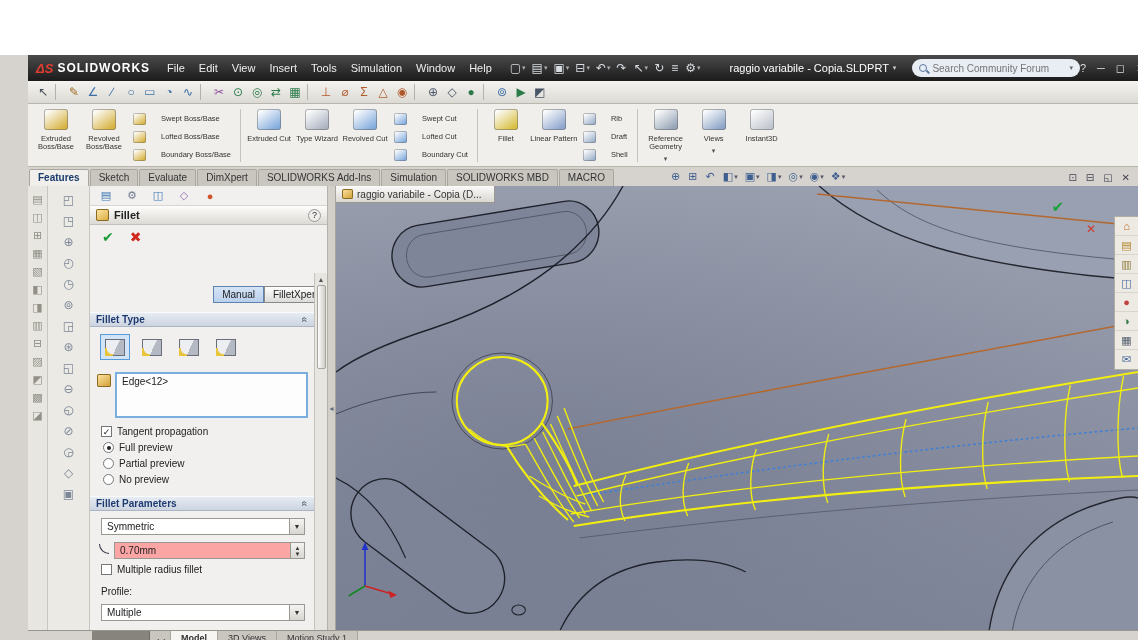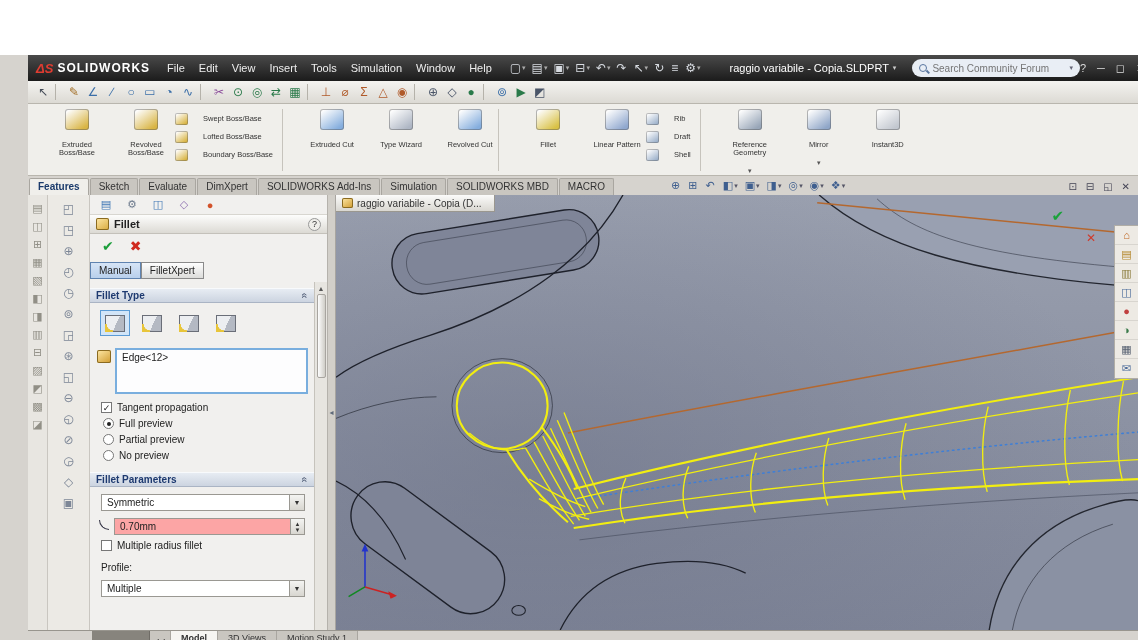--- a/index.html
+++ b/index.html
@@ -28,21 +28,21 @@
 .winctl span{cursor:default;}
 
 .toolbar2{flex:0 0 23px;background:linear-gradient(#f4f3f0,#dcdad4);border-bottom:1px solid #b9b6ae;display:flex;align-items:center;padding-left:6px;gap:1px;}
 .t2icon{width:18px;height:18px;display:flex;align-items:center;justify-content:center;font-size:12px;color:var(--c,#667);}
 .t2icon.sep{width:7px;height:16px;border-left:1px solid #b5b2aa;margin:0 2px;}
 
 .ribbon{flex:0 0 63px;background:#f0efeb;border-bottom:1px solid #b9b6ae;display:flex;align-items:stretch;padding:2px 4px 1px;}
 .rgroup{display:flex;}
 .rgroup.stack{flex-direction:column;justify-content:flex-start;padding-top:4px;}
 .rsep{width:1px;background:#c6c3bc;margin:3px 4px;}
-.rlarge{width:48px;display:flex;flex-direction:column;align-items:center;font-size:7.5px;color:#333;text-align:center;padding-top:3px;gap:11px;margin-left:21px;}
+.rlarge{width:48px;display:flex;flex-direction:column;align-items:center;font-size:7.5px;color:#333;text-align:center;padding-top:3px;gap:5px;}
 .rlarge .ricon{width:24px;height:21px;border-radius:3px;background:linear-gradient(145deg,#fdfdfd 10%,var(--c,#cfcfcf) 85%);box-shadow:inset 0 0 0 1px rgba(90,90,90,.45);flex:0 0 auto;}
 .rlabel{line-height:8px;}
 .rcaret{font-size:7px;color:#555;line-height:6px;}
 .rstackitem{display:flex;align-items:center;gap:15px;font-size:7.5px;color:#333;height:18px;padding:0 5px;}
 .rstackitem .ricon{width:13px;height:12px;border-radius:2px;background:linear-gradient(145deg,#fff 10%,var(--c,#ccc) 85%);box-shadow:inset 0 0 0 1px rgba(90,90,90,.4);flex:0 0 auto;}
 
 .tabrow{flex:0 0 19px;background:#d6d3ce;display:flex;align-items:flex-end;position:relative;}
 .cmtabs{display:flex;align-items:flex-end;padding-left:1px;}
 .cmtab{font-size:10px;color:#333;padding:2px 8px 3px;border:1px solid #a9a6a0;border-bottom:0;background:#c9c6c0;margin-right:1px;border-radius:2px 2px 0 0;white-space:nowrap;}
 .cmtab[data-active="true"]{background:#f0efeb;font-weight:bold;color:#1a3a6b;}
@@ -61,21 +61,21 @@
 .panel{width:238px;background:#f1f0ee;display:flex;flex-direction:column;position:relative;border-right:1px solid #b5b2ac;min-height:0;}
 .ptabs{flex:0 0 20px;display:flex;align-items:center;padding-left:4px;gap:2px;border-bottom:1px solid #d8d6d0;}
 .ptab{width:24px;height:17px;display:flex;align-items:center;justify-content:center;font-size:11px;color:var(--c,#55708f);}
 .ptitle{flex:0 0 19px;background:linear-gradient(#fdfdfc,#dcdad4);border-bottom:1px solid #c4c1ba;display:flex;align-items:center;padding:0 6px;gap:5px;}
 .ptitle .ficon{width:13px;height:12px;border-radius:2px;background:linear-gradient(145deg,#ffe9a8,#d8a93c);box-shadow:inset 0 0 0 1px #8a6a20;}
 .ptitle .t{font-size:11px;font-weight:bold;color:#222;}
 .ptitle .help{margin-left:auto;width:13px;height:13px;border-radius:50%;font-size:9px;color:#333;display:flex;align-items:center;justify-content:center;background:#efeeea;border:1px solid #999;}
 .pconfirm{flex:0 0 24px;display:flex;align-items:center;gap:16px;padding-left:12px;}
 .okg{color:#1b9e3a;font-size:14px;font-weight:bold;}
 .cancelg{color:#d02a1e;font-size:14px;font-weight:bold;}
-.pmodes{flex:0 0 24px;display:flex;align-items:center;justify-content:flex-start;}
+.pmodes{flex:0 0 24px;display:flex;align-items:center;justify-content:flex-end;margin-top:33px;}
 .modebtn{font-size:10px;padding:2px 8px;border:1px solid #8a8a8a;background:linear-gradient(#fefefe,#dcdcda);color:#222;}
 .modebtn[data-active="true"]{background:linear-gradient(#d6e4f6,#b9d0ec);border-color:#5f83b0;}
 .sections{flex:1;position:relative;padding-right:13px;overflow:hidden;min-height:0;}
 .sechead{height:15px;background:linear-gradient(#e7ecf3,#ccd4e0);border-top:1px solid #f8fafc;border-bottom:1px solid #aab4c4;display:flex;align-items:center;padding:0 6px;margin-top:9px;}
 .sechead.first{margin-top:6px;}
 .sechead .st{font-size:10px;font-weight:bold;color:#1e3a70;}
 .sechead .chev{margin-left:auto;font-size:10px;color:#44516b;transform:rotate(90deg);}
 .ftypes{display:flex;gap:7px;padding:7px 10px 5px;}
 .ftype{width:30px;height:26px;display:flex;align-items:center;justify-content:center;border:1px solid transparent;}
 .ftype[data-active="true"]{background:#d2e5f8;border:1px solid #5b9bd5;}
@@ -373,20 +373,37 @@
         <div class="rlarge">
           <span class="ricon" style="--c:#aeb6c4"></span>
           <span class="rlabel">Type Wizard</span>
         </div>
 
         <div class="rlarge">
           <span class="ricon" style="--c:#85aede"></span>
           <span class="rlabel">Revolved Cut</span>
         </div>
       </div>
+    <div class="rgroup stack">
+
+        <div class="rstackitem">
+          <span class="ricon" style="--c:#85aede"></span>
+          <span class="rlabel">Swept Cut</span>
+        </div>
+
+        <div class="rstackitem">
+          <span class="ricon" style="--c:#85aede"></span>
+          <span class="rlabel">Lofted Cut</span>
+        </div>
+
+        <div class="rstackitem">
+          <span class="ricon" style="--c:#85aede"></span>
+          <span class="rlabel">Boundary Cut</span>
+        </div>
+      </div>
     <div class="rsep"></div>
     <div class="rgroup">
 
         <div class="rlarge">
           <span class="ricon" style="--c:#d9c145"></span>
           <span class="rlabel">Fillet</span>
         </div>
 
         <div class="rlarge">
           <span class="ricon" style="--c:#90a8cf"></span>
@@ -414,21 +431,21 @@
     <div class="rgroup">
 
         <div class="rlarge">
           <span class="ricon" style="--c:#98a6b8"></span>
           <span class="rlabel">Reference Geometry</span>
           <span class="rcaret">▾</span>
         </div>
 
         <div class="rlarge">
           <span class="ricon" style="--c:#8fa6c8"></span>
-          <span class="rlabel">Mirror</span>
+          <span class="rlabel">Views</span>
           <span class="rcaret">▾</span>
         </div>
 
         <div class="rlarge">
           <span class="ricon" style="--c:#c2c7cf"></span>
           <span class="rlabel">Instant3D</span>
           <span class="rcaret"></span>
         </div>
       </div>
   </div>

